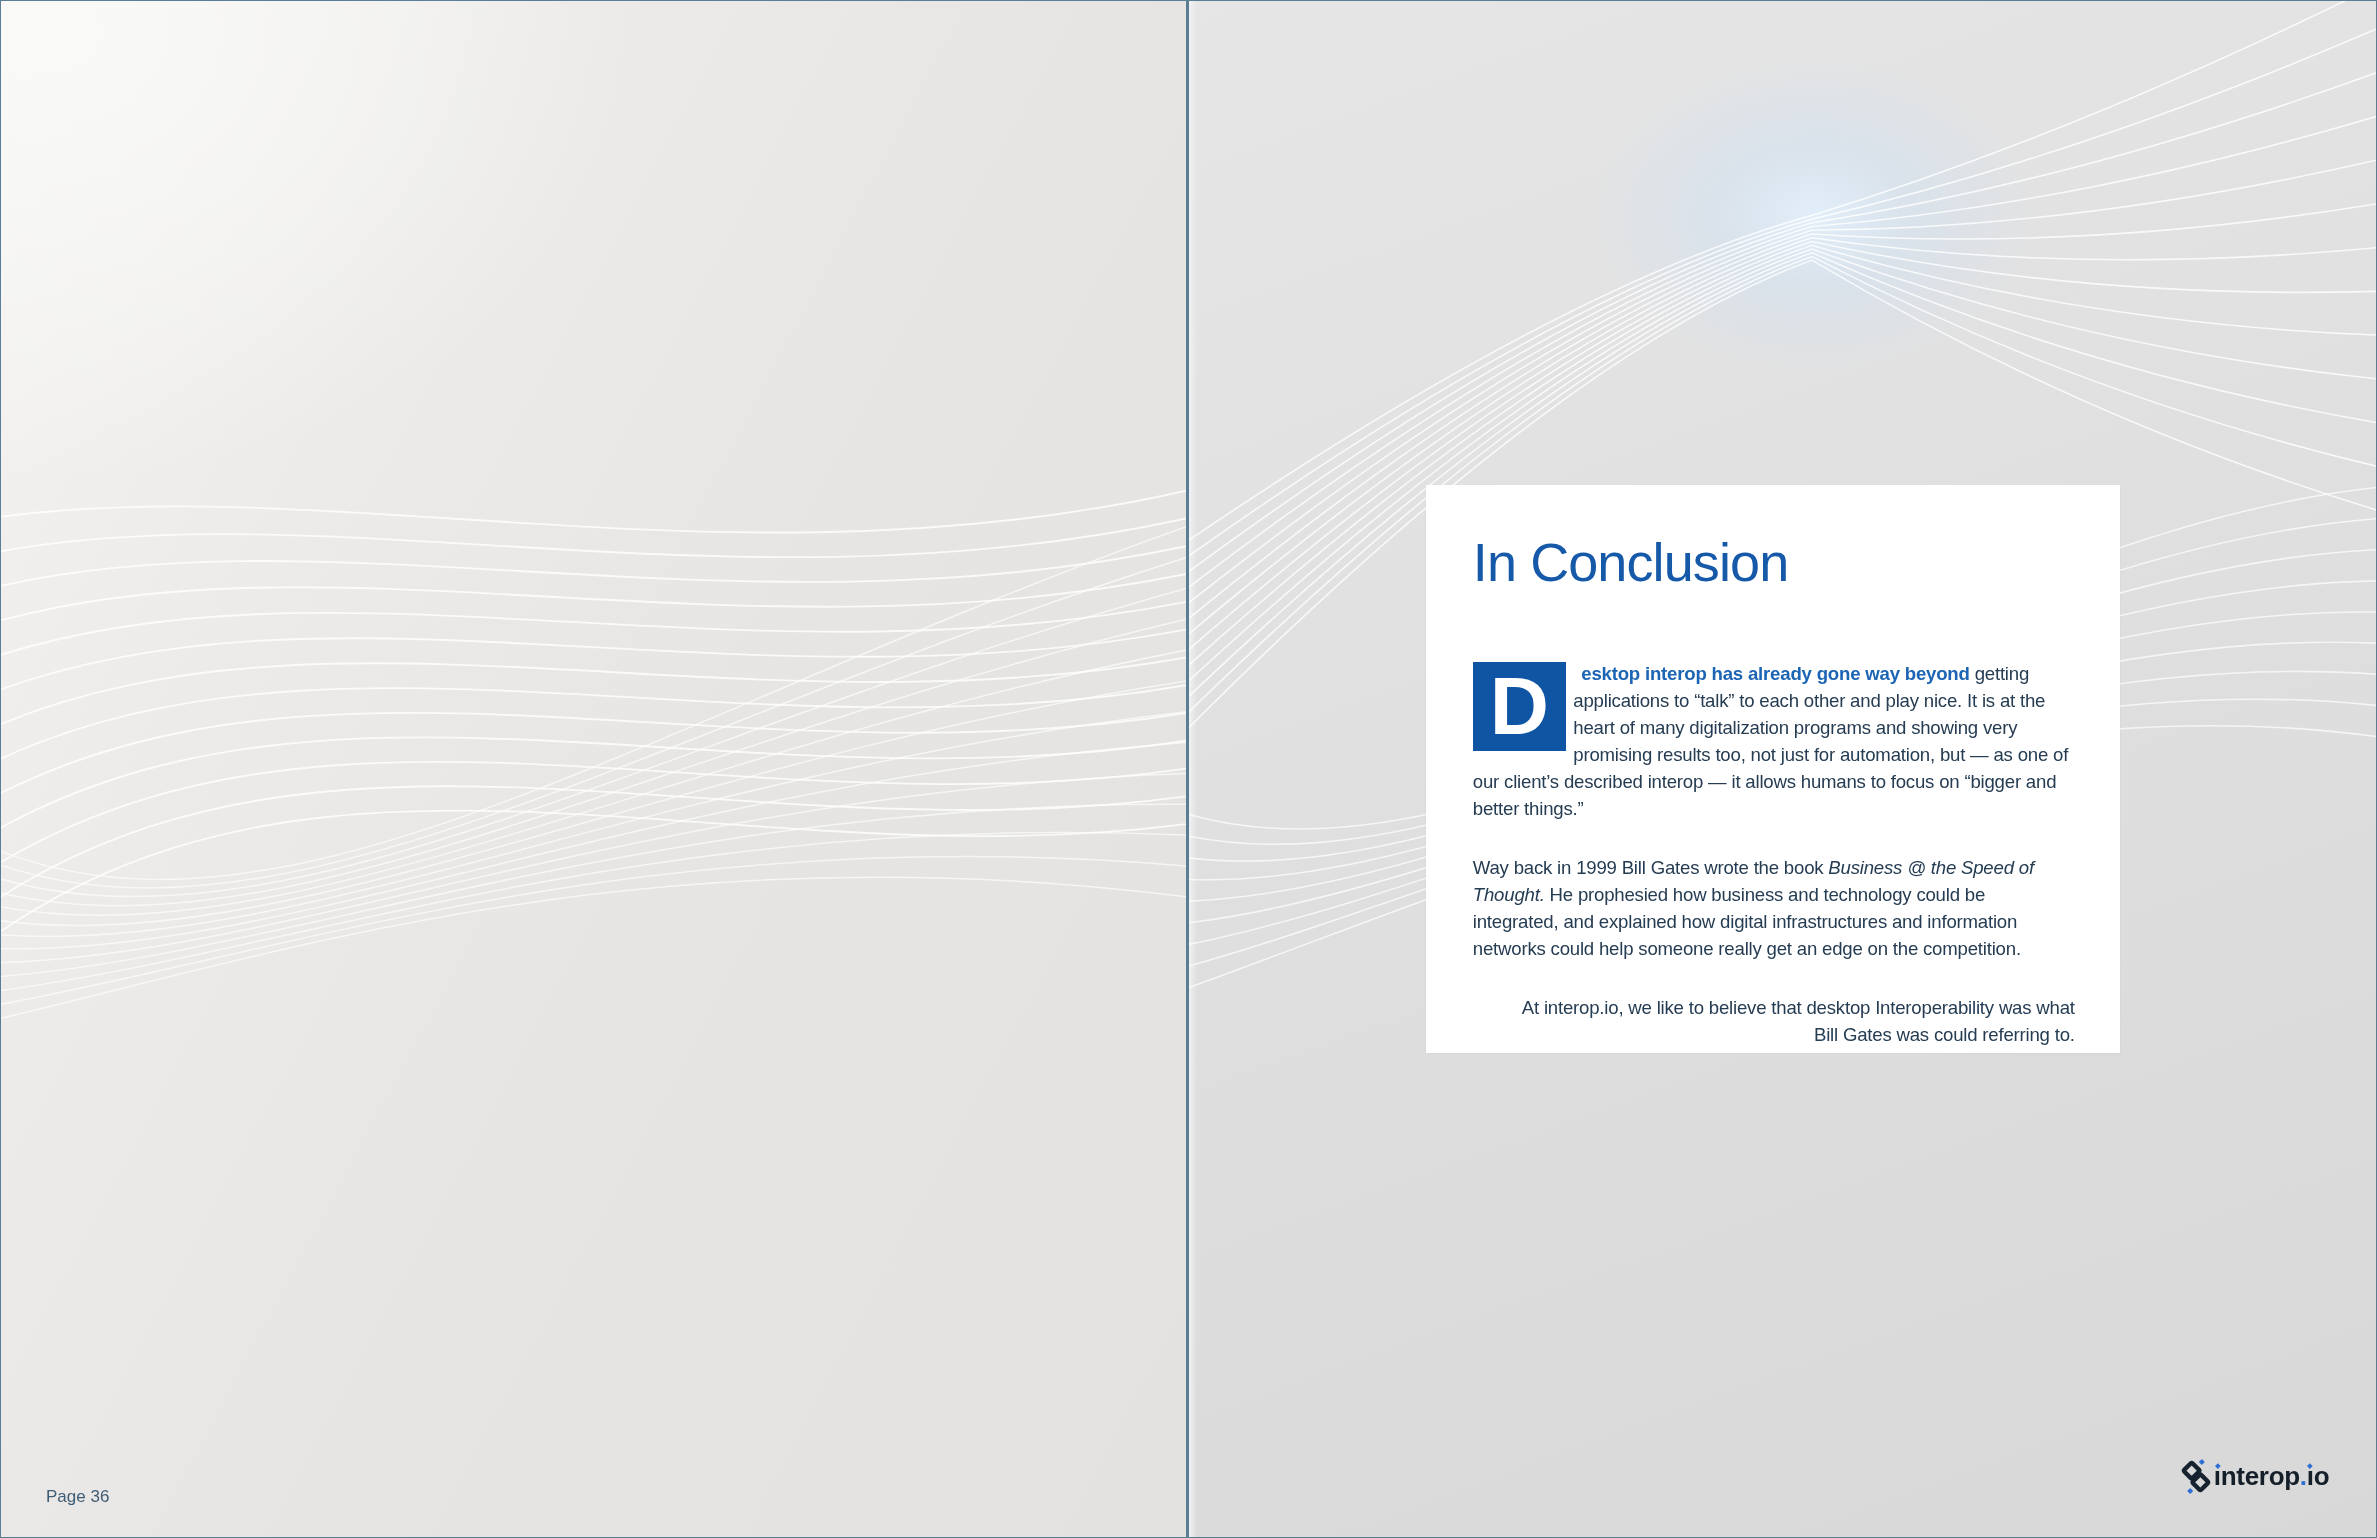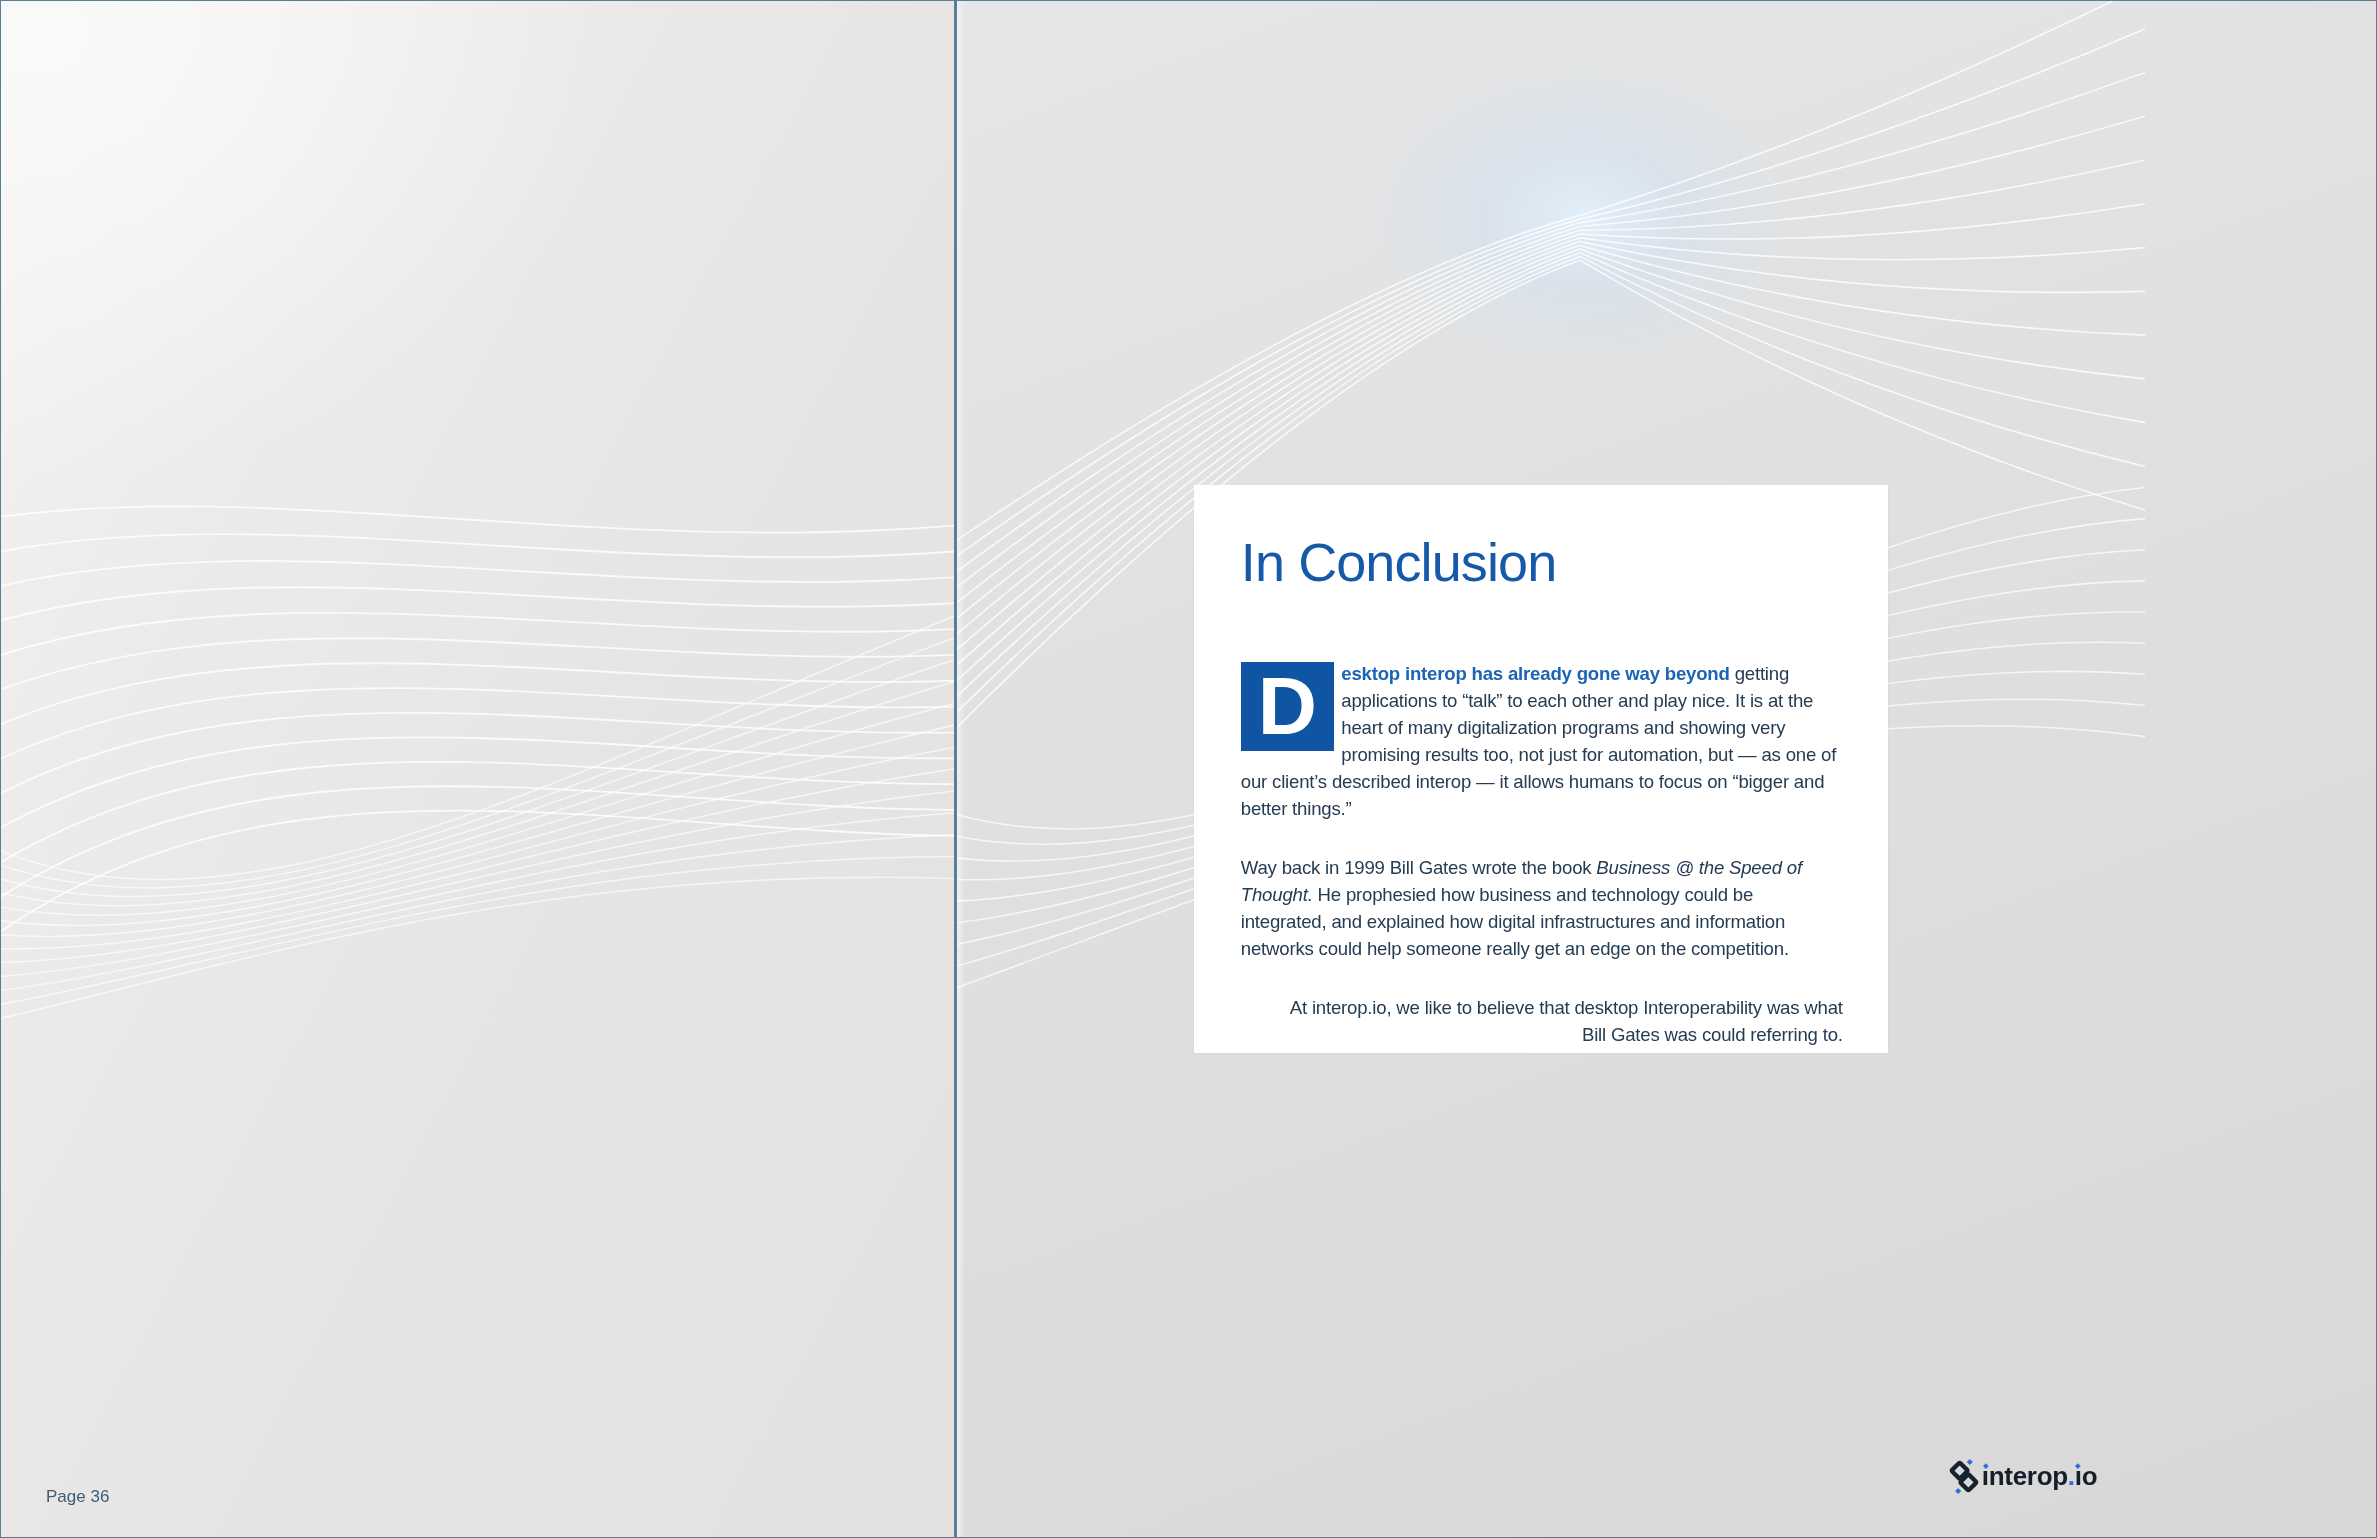--- a/index.html
+++ b/index.html
@@ -7,21 +7,21 @@
     position:relative;
     width:2377px;height:1538px;
     box-sizing:border-box;
     border:1.9px solid #5c7e95;
     overflow:hidden;
     font-family:"Liberation Sans", sans-serif;
     display:flex;
   }
   .page{position:relative;height:100%;overflow:hidden;}
   .page-left{
-    width:953px;
+    width:1185px;
     background:
       radial-gradient(839px 653px at 4% 2%, rgba(250,250,249,0.95), rgba(250,250,249,0) 70%),
       linear-gradient(118deg,#f5f4f3 0%,#ecebe9 28%,#e6e5e3 58%,#e3e2e0 100%);
   }
   .divider{width:2.8px;height:100%;background:#5c7e95;flex:0 0 auto;}
   .page-right{
     flex:1;
     background:
       linear-gradient(160deg,#e6e6e6 0%,#e0e0e0 40%,#d8d8d8 100%);
   }
@@ -60,21 +60,21 @@
   .dropcap{
     float:left;
     width:93px;height:89px;
     margin:1.9px 7.5px 13px 0;
     background:#0f55a3;
     color:#ffffff;
     font-size:82px;line-height:88px;
     font-weight:700;
     text-align:center;
   }
-  .lead{color:#1c64b4;font-weight:700;}
+  .lead{color:#1c64b4;font-weight:700;margin-left:8px;}
   .ital{font-style:italic;}
   .page-num{
     position:absolute;left:45px;top:1486px;
     font-size:17px;color:#3f5c75;
   }
   .logo{
     position:absolute;left:991px;top:1458px;
     display:flex;align-items:center;gap:2px;
   }
   .logo-icon{display:block;}

